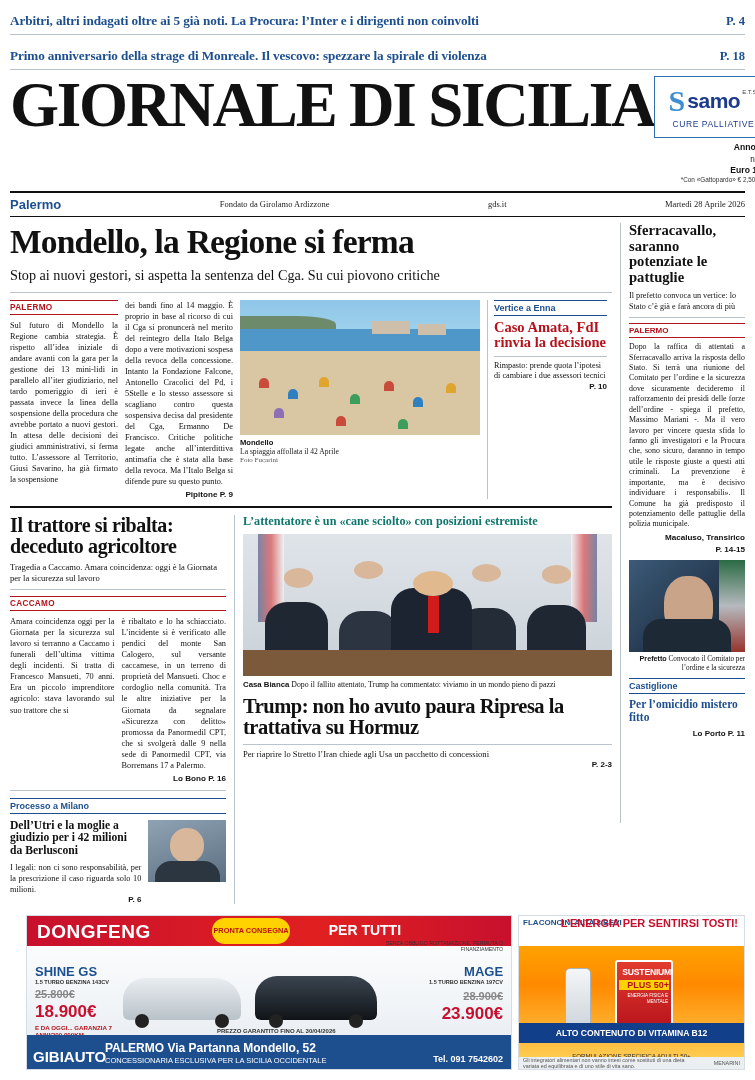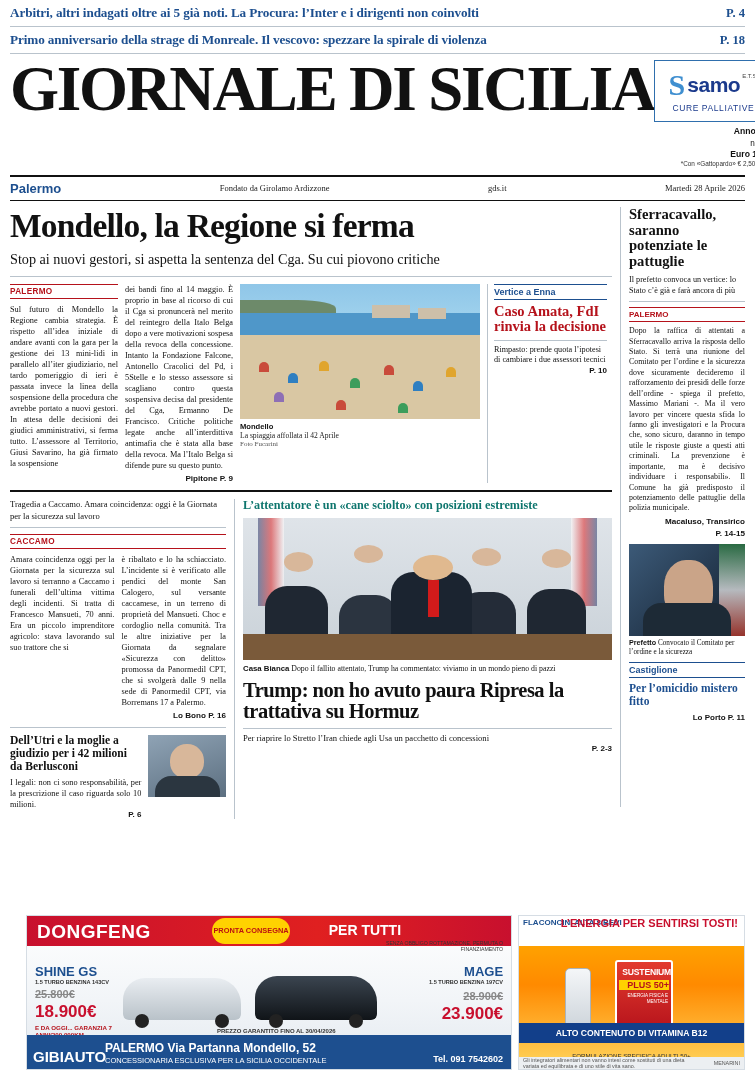--- a/index.html
+++ b/index.html
@@ -11,21 +11,21 @@
     color:#111;
     overflow:hidden;
   }
   .page { width:755px; height:1080px; position:relative; background:#fff; }
 
   
   .strap { padding:0 10px; }
   .strap-row {
     display:flex; align-items:center; justify-content:space-between;
     border-bottom:1px solid #b9c3cc;
-    padding:5px 0 5px 0;
+    padding:13px 0 5px 0;
   }
   .strap-row:first-child { border-top:none; }
   .strap-text { font-weight:bold; font-size:13.2px; letter-spacing:-0.1px; }
   .strap-row.blue .strap-text, .strap-row.blue .strap-page { color:#1d4f8f; }
   .strap-page { font-weight:bold; font-size:12.5px; color:#1d4f8f; margin-left:10px; white-space:nowrap; }
 
   
   .masthead {
     display:flex; align-items:flex-start; justify-content:space-between;
     padding:6px 10px 0 10px;
@@ -172,21 +172,21 @@
   .rr-sub { font-size:8.2px; line-height:1.3; padding-bottom:5px; border-bottom:1px solid #b9c3cc;}
   .rr-body { font-size:7.9px; line-height:1.32; text-align:justify; }
   .rr-photo {
     width:100%; height:92px; margin-top:6px;
     background:linear-gradient(135deg,#3c5a78,#22354a 60%,#16222e);
     position:relative; overflow:hidden;
   }
   .rr-photo .face { position:absolute; left:30%; top:18%; width:42%; height:64%; background:#caa488; border-radius:45% 45% 40% 40%; }
   .rr-photo .suit { position:absolute; left:12%; bottom:0; width:76%; height:36%; background:#1d2a36; border-radius:18px 18px 0 0;}
   .rr-photo .flag { position:absolute; right:0; top:0; width:22%; height:100%; background:linear-gradient(180deg,#2b7a3e,#e8e8e8,#c0392b); opacity:.75;}
-  .rr-cap { font-size:7.2px; line-height:1.22; margin-top:3px; }
+  .rr-cap { font-size:7.2px; line-height:1.22; margin-top:3px;text-align:right; }
   .rr-cap b { font-family:"Liberation Sans", sans-serif; }
 
   .kick-blue-sm {
     font-family:"Liberation Sans", sans-serif; color:#1d4f8f; font-weight:bold; font-size:9px;
     border-top:1px solid #1d4f8f; border-bottom:1px solid #1d4f8f; padding:2px 0; margin:6px 0 4px 0;
   }
   .kick-red-sm {
     font-family:"Liberation Sans", sans-serif; color:#b5121b; font-weight:bold; font-size:8px;
     border-top:1px solid #b5121b; border-bottom:1px solid #b5121b; padding:2px 0; margin:5px 0 4px 0;
   }
@@ -333,34 +333,36 @@
           <div class="sub">Rimpasto: prende quota l’ipotesi di cambiare i due assessori tecnici</div>
           <div class="pg">P. 10</div>
         </div>
       </div>
 
       <div class="rule-dark"></div>
 
       <div class="two-col">
 
         <div class="sec-left">
+          <div class="h2">Il trattore si ribalta: deceduto agricoltore</div>
           <div class="h2sub">Tragedia a Caccamo. Amara coincidenza: oggi è la Giornata per la sicurezza sul lavoro</div>
           <div class="kicker-red" style="margin-top:6px;">CACCAMO</div>
           <div class="cols2">
             <div>
               <div class="body-text">Amara coincidenza oggi per la Giornata per la sicurezza sul lavoro si terranno a Caccamo i funerali dell’ultima vittima degli incidenti. Si tratta di Francesco Mansueti, 70 anni. Era un piccolo imprenditore agricolo: stava lavorando sul suo trattore che si</div>
             </div>
             <div>
               <div class="body-text">è ribaltato e lo ha schiacciato. L’incidente si è verificato alle pendici del monte San Calogero, sul versante caccamese, in un terreno di proprietà del Mansueti. Choc e cordoglio nella comunità. Tra le altre iniziative per la Giornata da segnalare «Sicurezza con delitto» promossa da Panormedil CPT, che si svolgerà dalle 9 nella sede di Panormedil CPT, via Borremans 17 a Palermo.</div>
               <div class="byline">Lo Bono P. 16</div>
             </div>
           </div>
 
           <div class="rule"></div>
 
+          <div class="kick-blue-sm">Processo a Milano</div>
           <div class="milano">
             <div class="milano-txt">
               <div style="font-weight:bold;font-size:11.6px;line-height:1.1;">Dell’Utri e la moglie a giudizio per i 42 milioni da Berlusconi</div>
               <div class="body-text" style="margin-top:4px;">I legali: non ci sono responsabilità, per la prescrizione il caso riguarda solo 10 milioni.</div>
               <div class="pg">P. 6</div>
             </div>
             <div class="milano-ph">
               <div class="f"></div>
               <div class="b"></div>
             </div>

